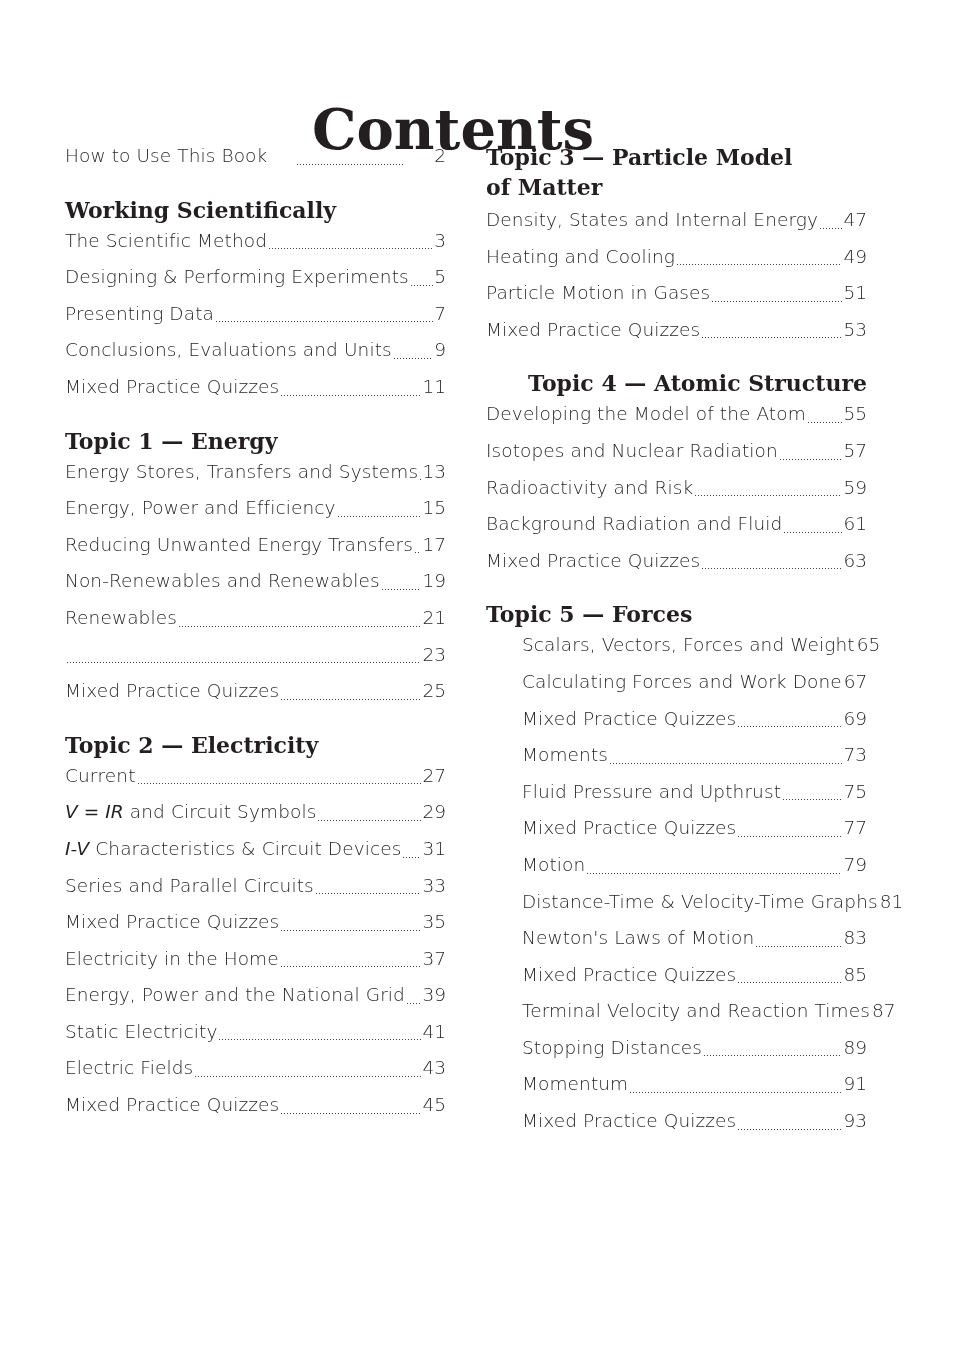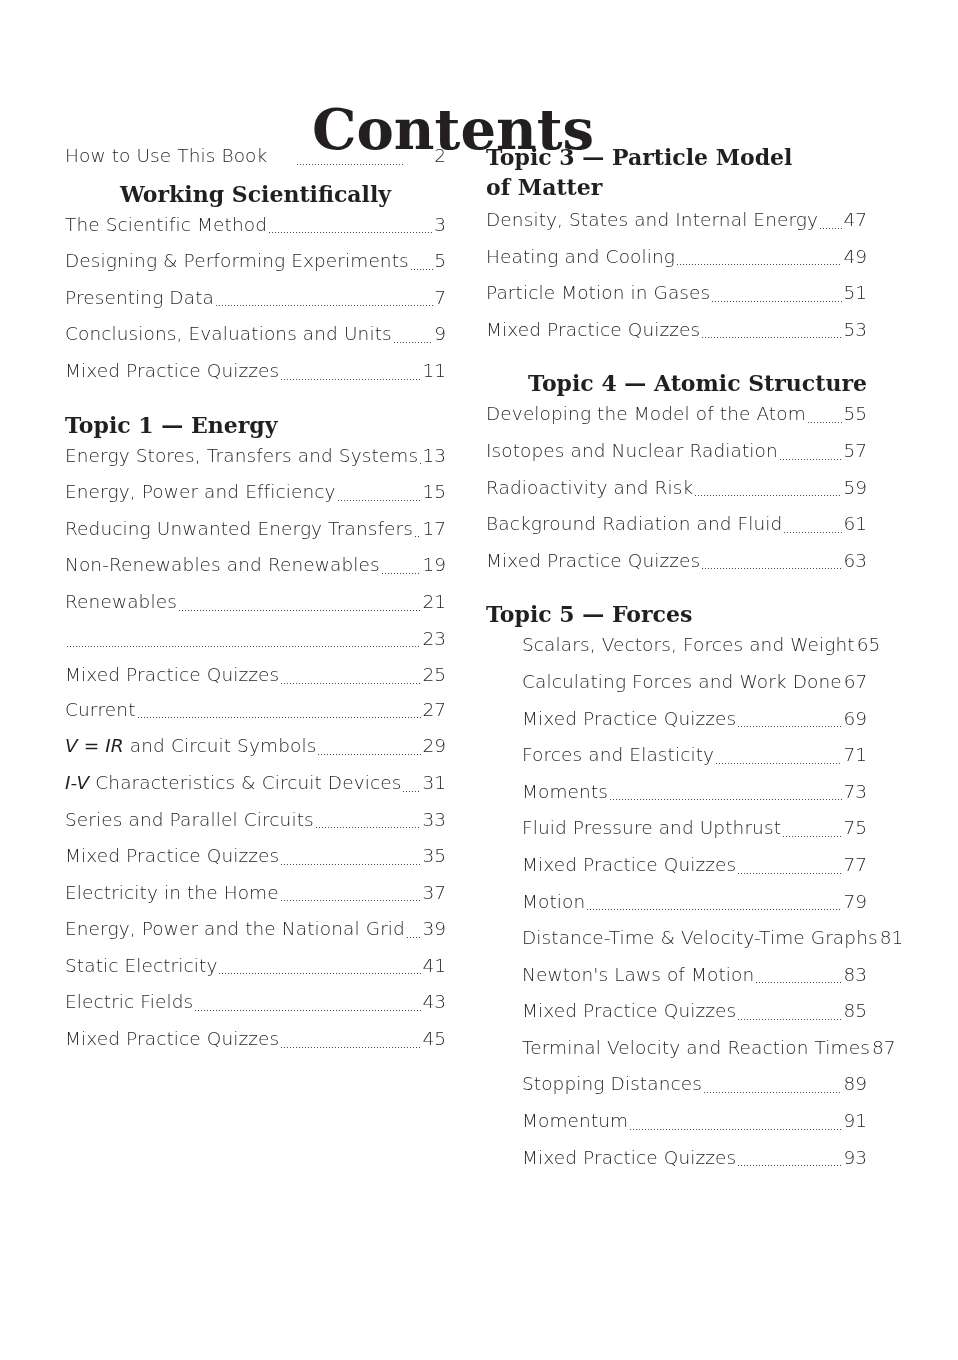--- a/index.html
+++ b/index.html
@@ -45,21 +45,21 @@
 
 <h1 class="title">Contents</h1>
 
 <div class="col left">
   <div class="row" style="margin-top:-2px;gap:28px;">
     <span class="label">How to Use This Book</span>
     <span class="dots"></span>
     <span class="page">2</span>
   </div>
 
-  <h2 class="section-heading" style="margin-top:4px;text-align:center;">Working Scientifically</h2>
+  <h2 class="section-heading" style="margin-top:20px;">Working Scientifically</h2>
   <div style="margin-top:-2px;">
     <div class="row">
         <span class="label">The Scientific Method</span>
         <span class="dots"></span>
         <span class="page">3</span>
       </div>
     <div class="row">
         <span class="label">Designing &amp; Performing Experiments</span>
         <span class="dots"></span>
         <span class="page">5</span>
@@ -112,20 +112,21 @@
         <span class="dots"></span>
         <span class="page">23</span>
       </div>
     <div class="row">
         <span class="label">Mixed Practice Quizzes</span>
         <span class="dots"></span>
         <span class="page">25</span>
       </div>
   </div>
 
+  <h2 class="section-heading" style="margin-top:20px;">Topic 2 — Electricity</h2>
   <div style="margin-top:-2px;">
     <div class="row">
         <span class="label">Current</span>
         <span class="dots"></span>
         <span class="page">27</span>
       </div>
     <div class="row">
         <span class="label"><i>V = IR</i><span style="white-space:pre;"> and Circuit Symbols</span></span>
         <span class="dots"></span>
         <span class="page">29</span>
@@ -242,25 +243,20 @@
         <span class="label">Calculating Forces and Work Done</span>
         <span class="dots"></span>
         <span class="page">67</span>
       </div>
     <div class="row">
         <span class="label">Mixed Practice Quizzes</span>
         <span class="dots"></span>
         <span class="page">69</span>
       </div>
     <div class="row">
-        <span class="label">Forces and Elasticity</span>
-        <span class="dots"></span>
-        <span class="page">71</span>
-      </div>
-    <div class="row">
         <span class="label">Moments</span>
         <span class="dots"></span>
         <span class="page">73</span>
       </div>
     <div class="row">
         <span class="label">Fluid Pressure and Upthrust</span>
         <span class="dots"></span>
         <span class="page">75</span>
       </div>
     <div class="row">

